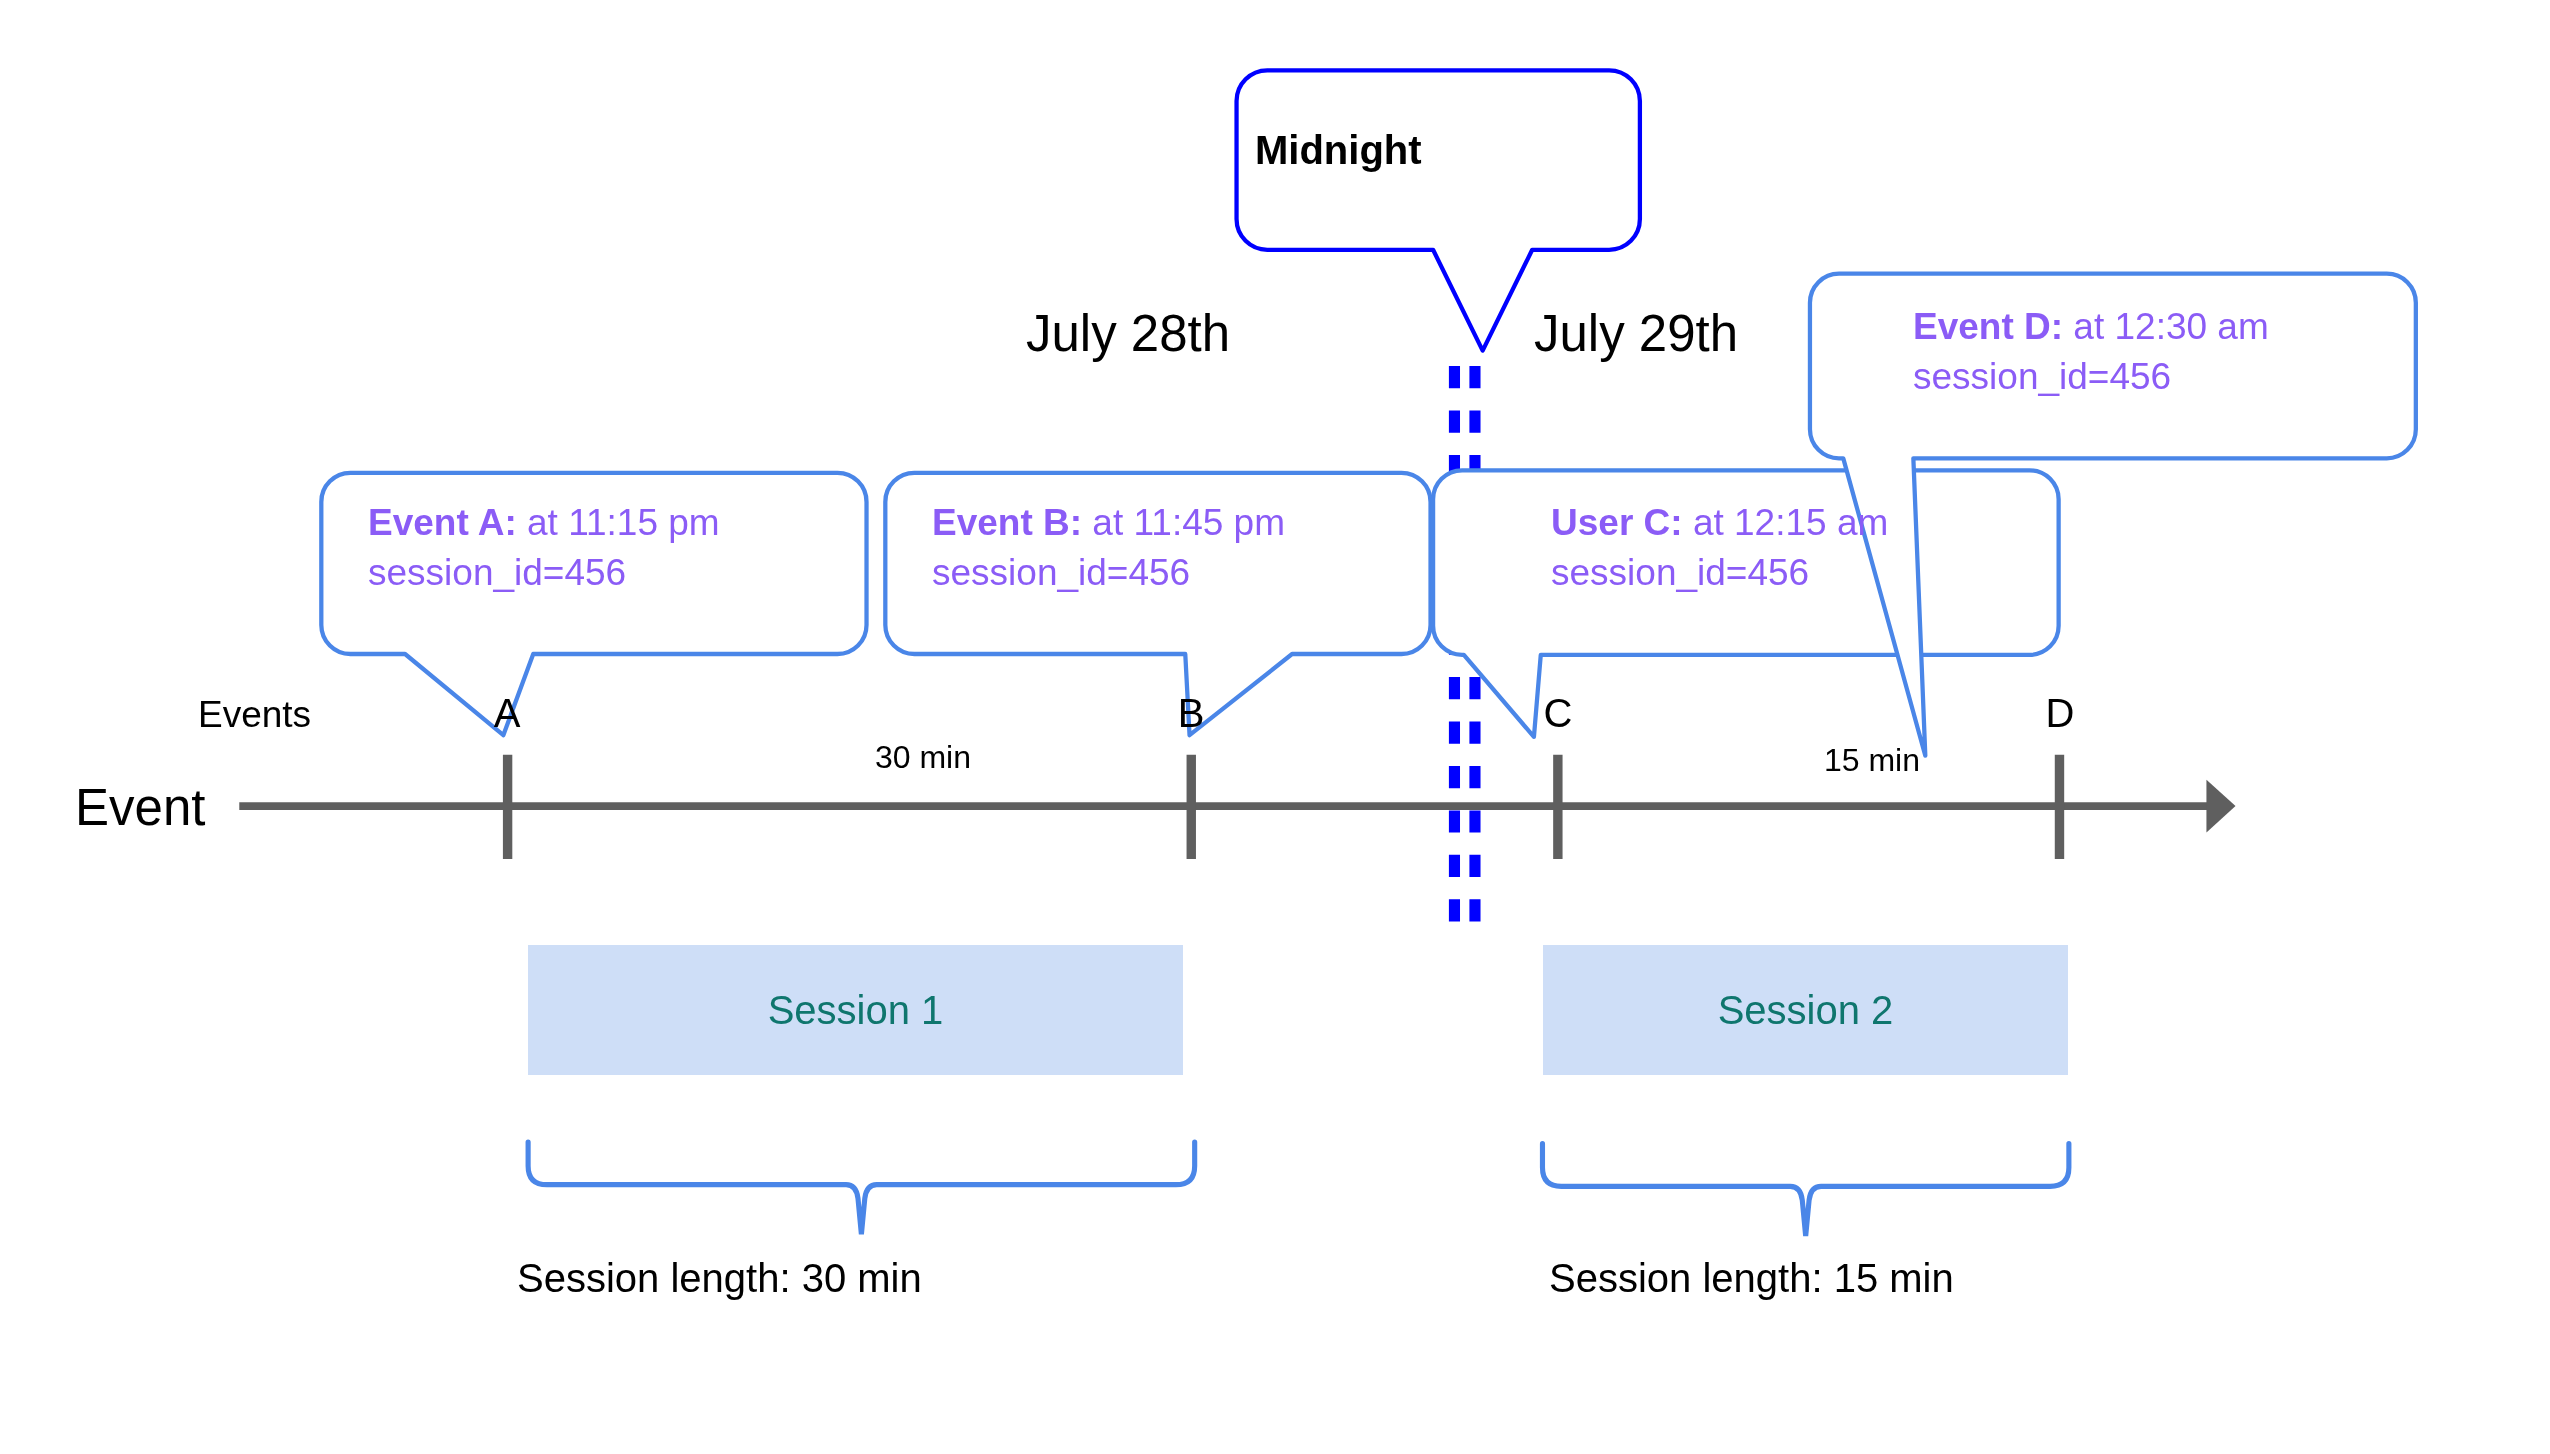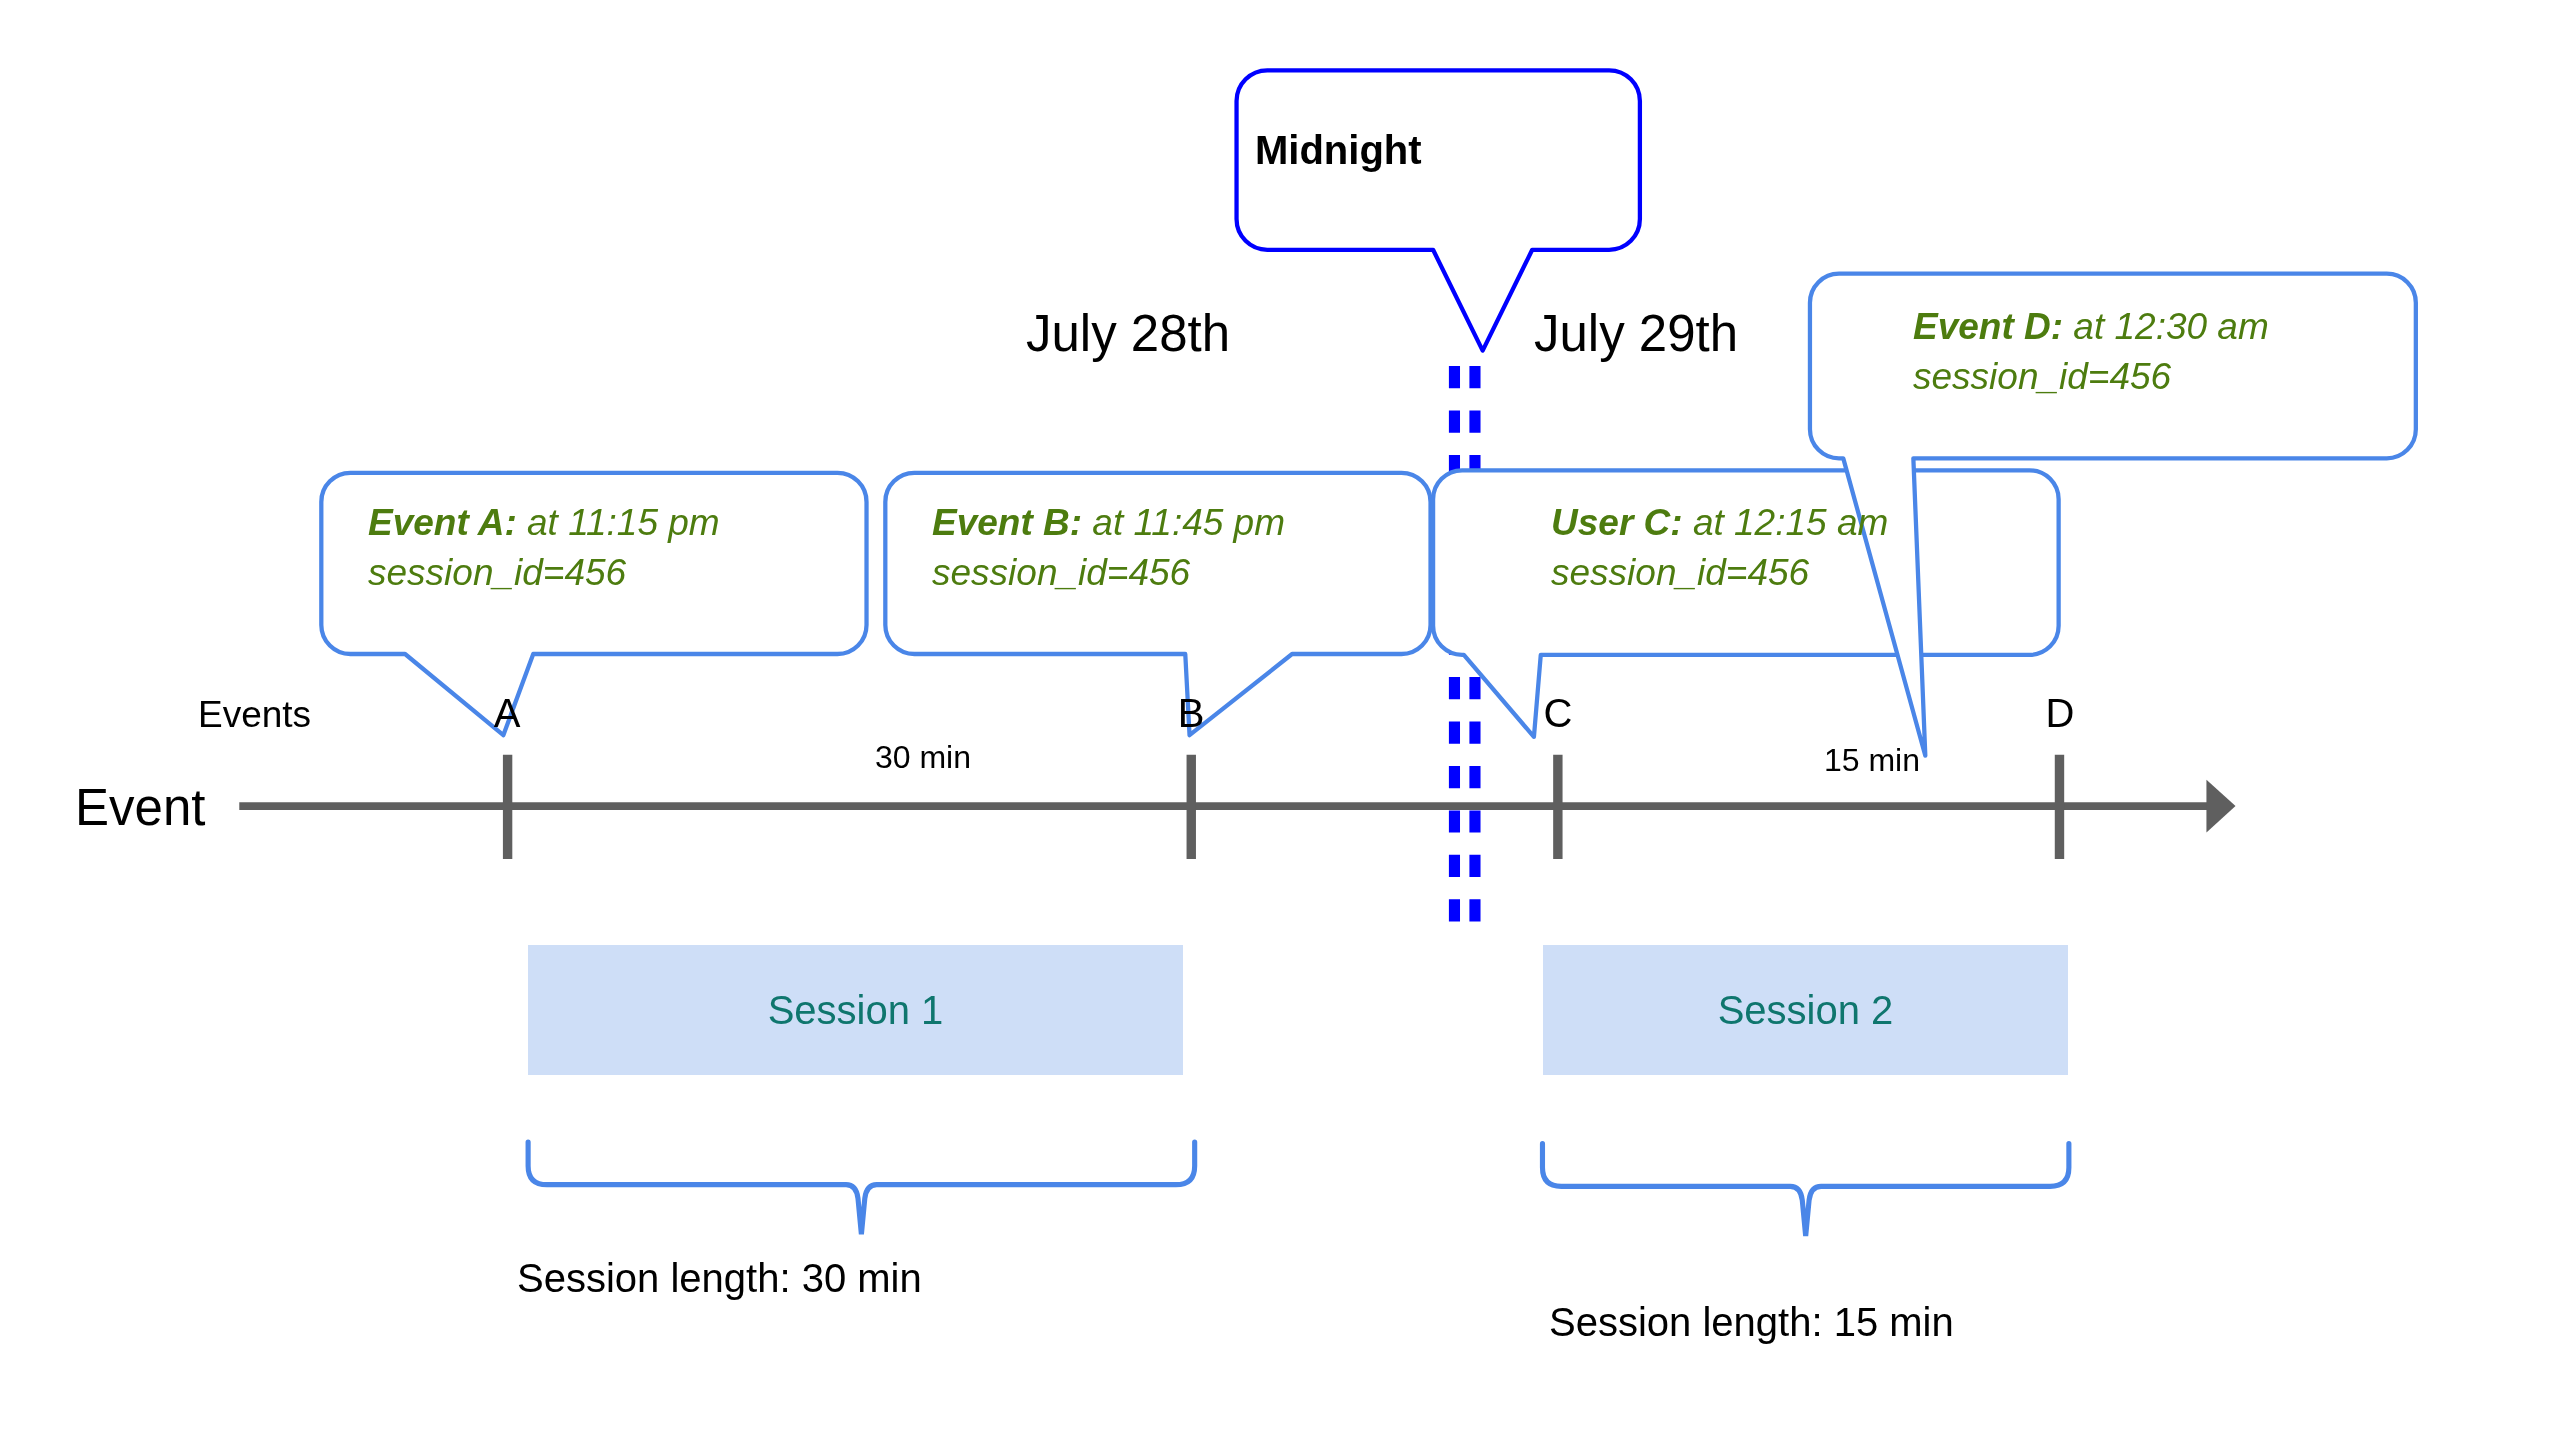--- a/index.html
+++ b/index.html
@@ -23,23 +23,22 @@
     width: 2550px;
     height: 1455px;
     pointer-events: none;
   }
 
   
   .callout-text {
     position: absolute;
     font-size: 37px;
     line-height: 50px;
-    color: #4d7c0f;
-    white-space: nowrap;
-    font-style: italic;
+    color: #8b5cf6;
+    white-space: nowrap;
   }
   .callout-text b { font-weight: bold; }
 
   .midnight-label {
     position: absolute;
     font-size: 40px;
     font-weight: bold;
     left: 1255px;
     top: 128px;
     white-space: nowrap;
@@ -195,16 +194,16 @@
   <div class="gap-label" style="left:1698px; top:742px;">15 min</div>
 
   <div class="session-box" style="left:528px; top:945px; width:655px; height:130px;">
     <span>Session 1</span>
   </div>
   <div class="session-box" style="left:1543px; top:945px; width:525px; height:130px;">
     <span>Session 2</span>
   </div>
 
   <div class="session-length-label" style="left:517px; top:1256px; width:513px;">Session length: 30 min</div>
-  <div class="session-length-label" style="left:1549px; top:1256px; width:513px;margin-top:44px;">Session length: 15 min</div>
+  <div class="session-length-label" style="left:1549px; top:1256px; width:513px;">Session length: 15 min</div>
 
 </div>
 
 
 </body></html>

